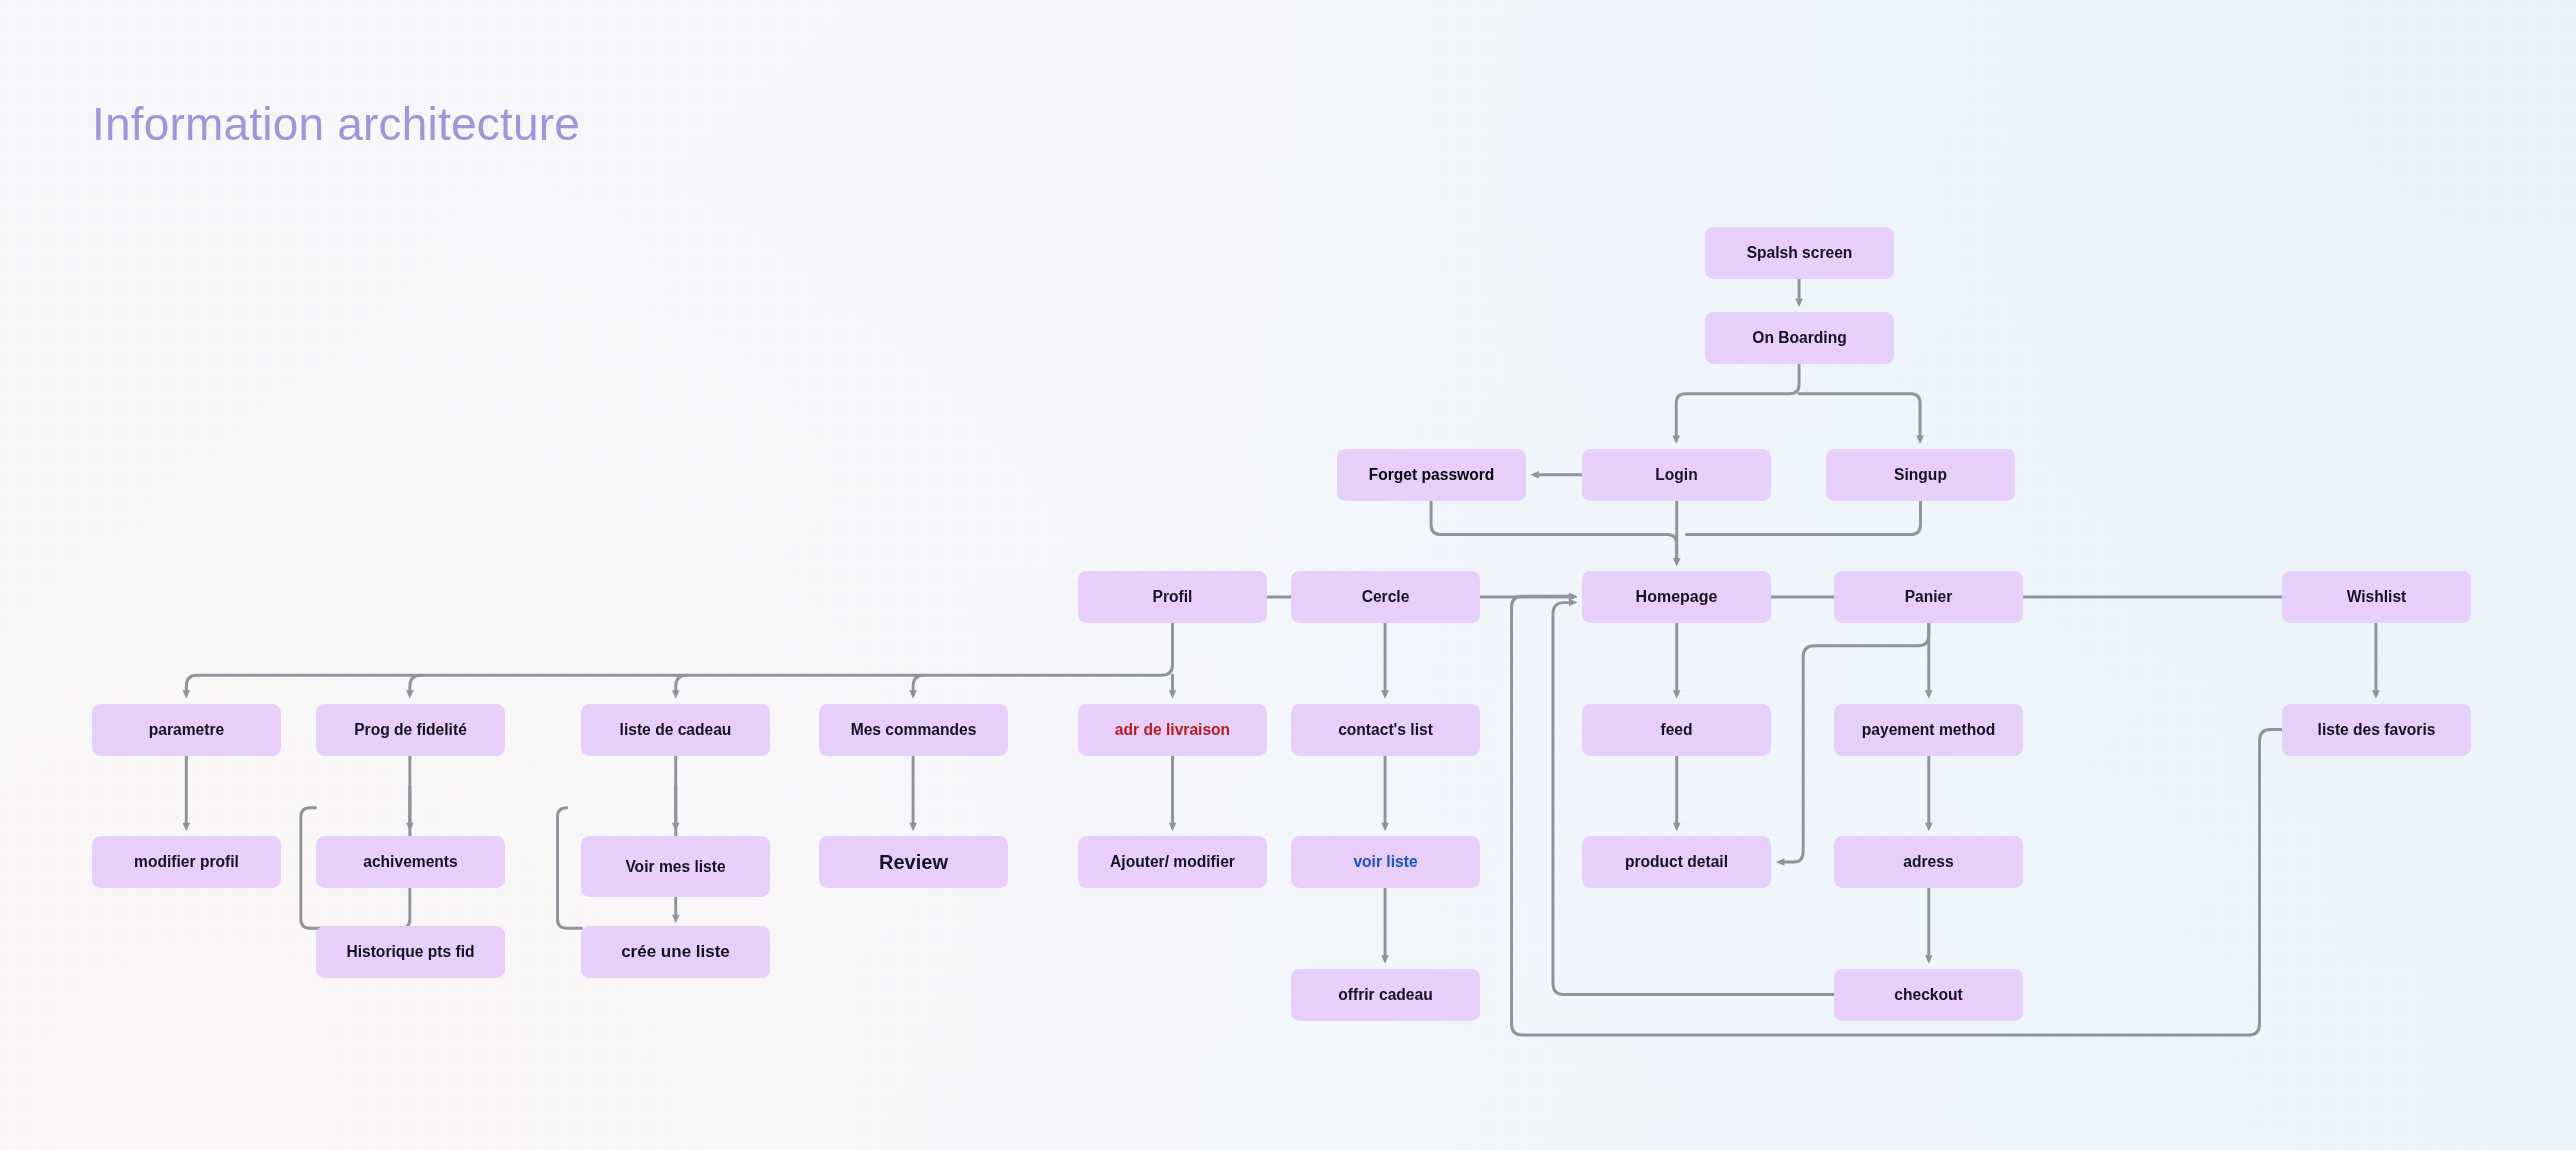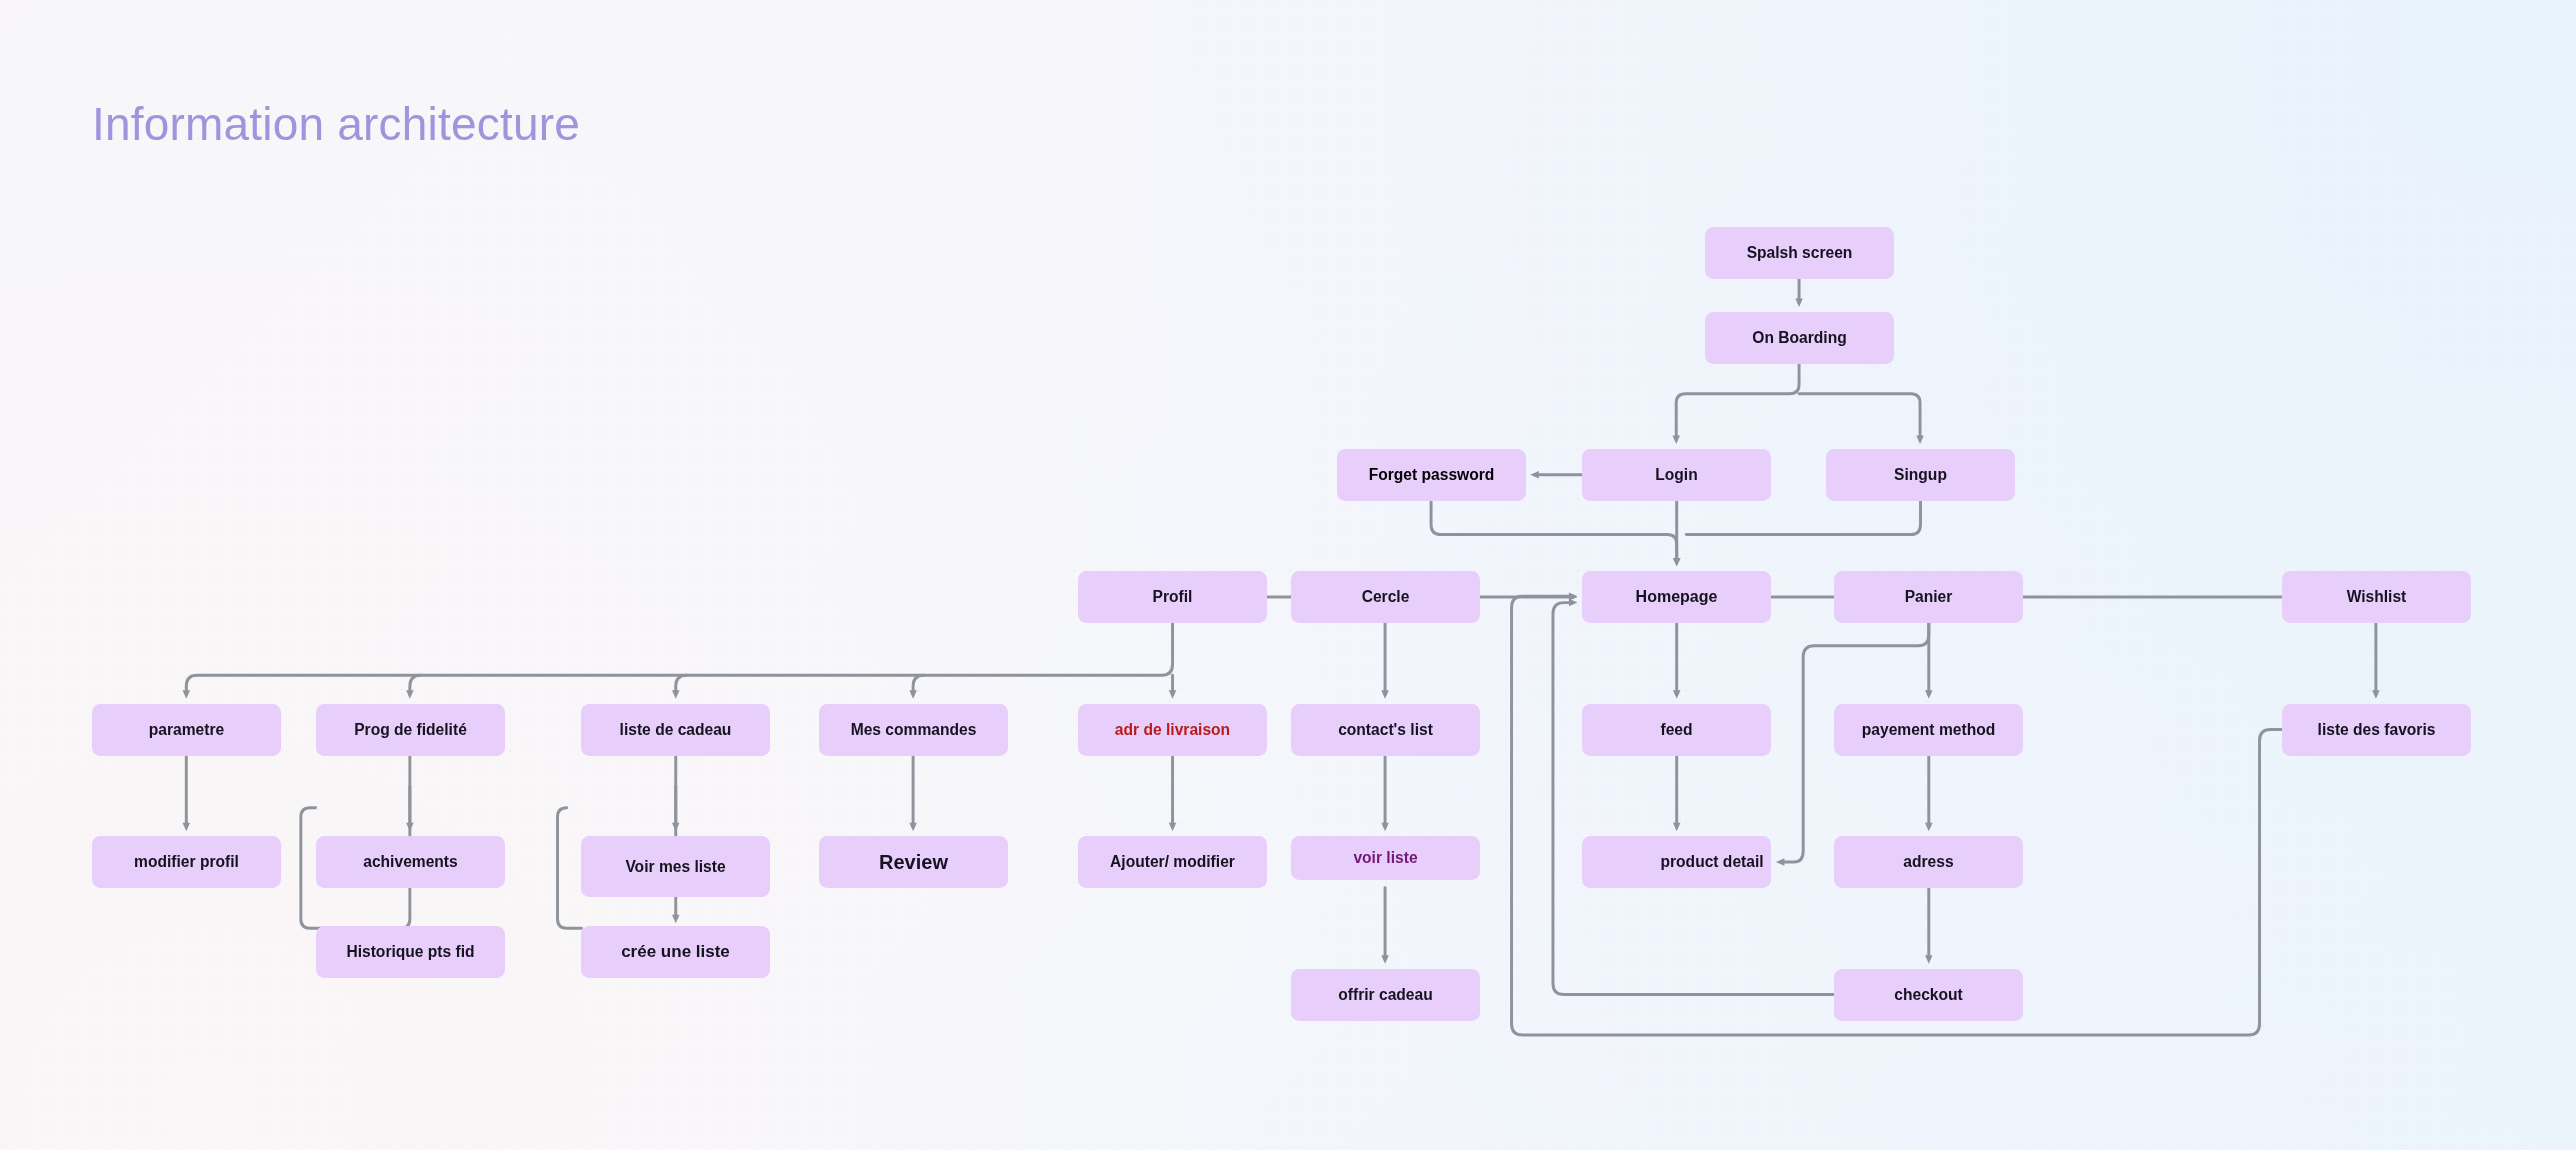--- a/index.html
+++ b/index.html
@@ -169,24 +169,24 @@
     </div>
     <div class="node" style="left: 581px; top: 836px; width: 189px; height: 61px; background: rgb(232, 206, 251); color: rgb(21, 19, 31);">
       <span style="font-size: 15.6px;">Voir mes liste</span>
     </div>
     <div class="node" style="left: 819px; top: 836px; width: 189px; height: 52px; background: rgb(232, 206, 251); color: rgb(21, 19, 31);">
       <span style="font-size: 20px;">Review</span>
     </div>
     <div class="node" style="left: 1078px; top: 836px; width: 189px; height: 52px; background: rgb(232, 206, 251); color: rgb(21, 19, 31);">
       <span style="font-size: 15.6px;">Ajouter/ modifier</span>
     </div>
-    <div class="node" style="left: 1291px; top: 836px; width: 189px; height: 44px; background: rgb(232, 206, 251); color: #701a75;">
+    <div class="node" style="left: 1291px; top: 836px; width: 189px; height: 52px; background: rgb(232, 206, 251); color: #1d4ed8;">
       <span style="font-size: 15.6px;">voir liste</span>
     </div>
-    <div class="node" style="left: 1582px; top: 836px; width: 189px; height: 52px; background: rgb(232, 206, 251); color: rgb(21, 19, 31); justify-content: flex-end;">
+    <div class="node" style="left: 1582px; top: 836px; width: 189px; height: 52px; background: rgb(232, 206, 251); color: rgb(21, 19, 31);">
       <span style="font-size: 15.6px;">product detail</span>
     </div>
     <div class="node" style="left: 1834px; top: 836px; width: 189px; height: 52px; background: rgb(232, 206, 251); color: rgb(21, 19, 31);">
       <span style="font-size: 15.6px;">adress</span>
     </div>
     <div class="node" style="left: 316px; top: 926px; width: 189px; height: 52px; background: rgb(232, 206, 251); color: rgb(21, 19, 31);">
       <span style="font-size: 15.6px;">Historique pts fid</span>
     </div>
     <div class="node" style="left: 581px; top: 926px; width: 189px; height: 52px; background: rgb(232, 206, 251); color: rgb(21, 19, 31);">
       <span style="font-size: 17px;">crée une liste</span>

